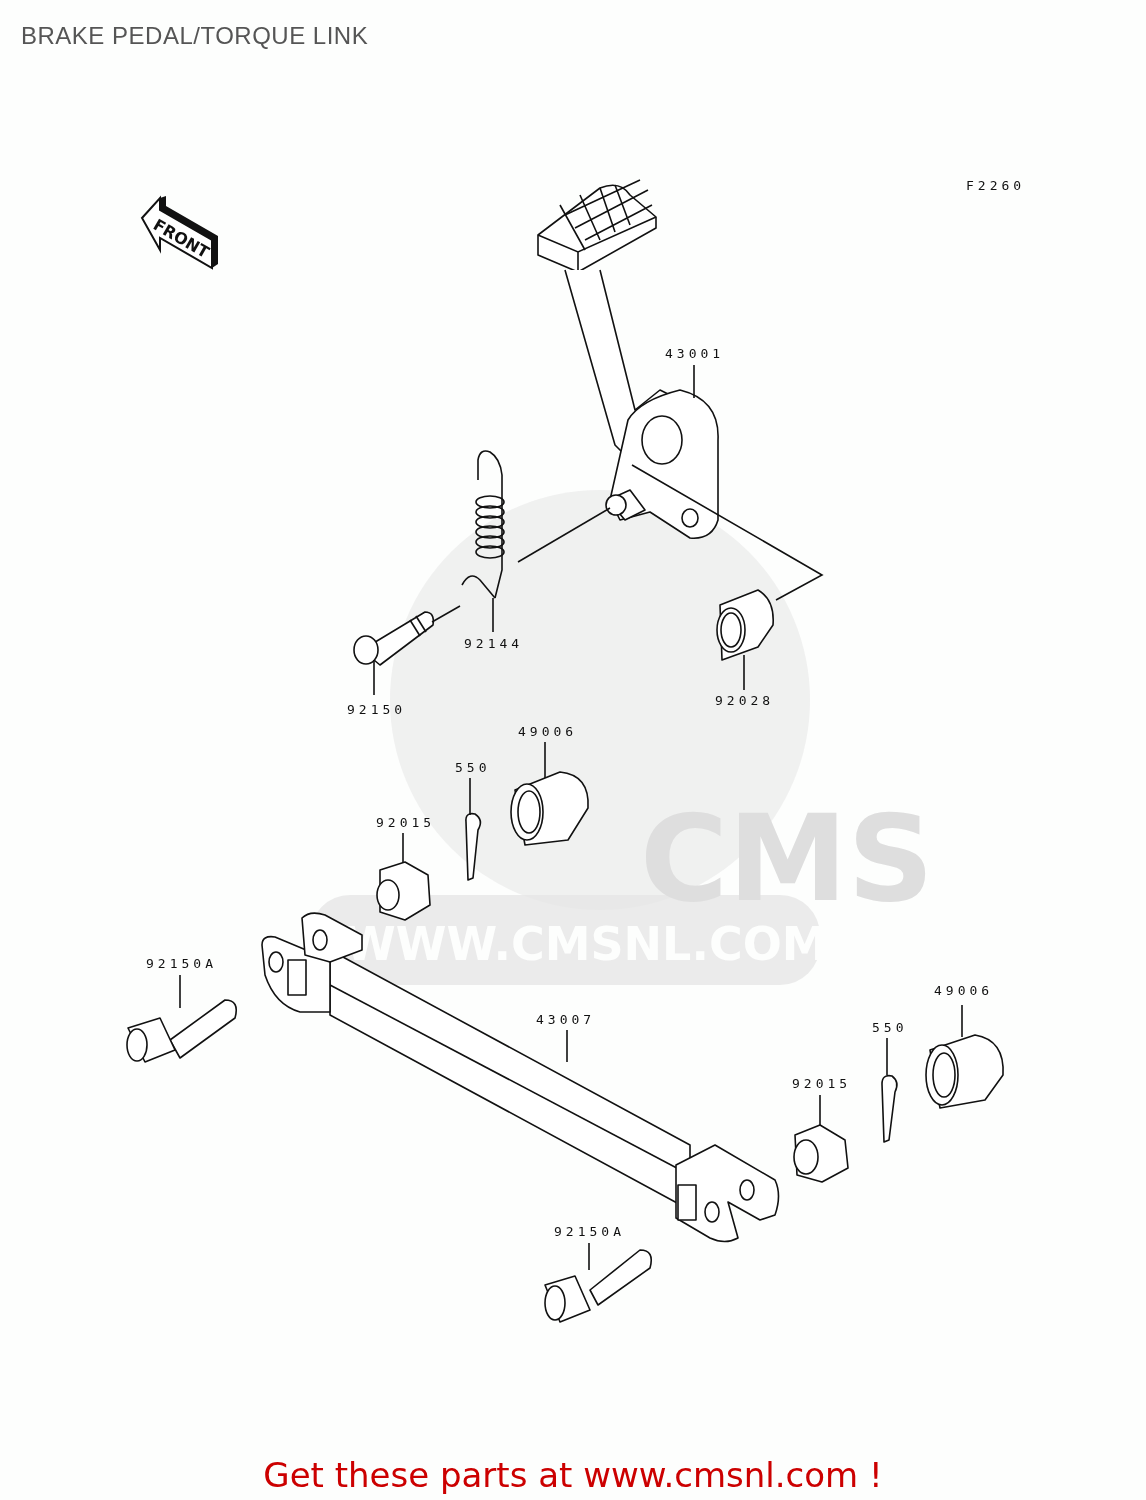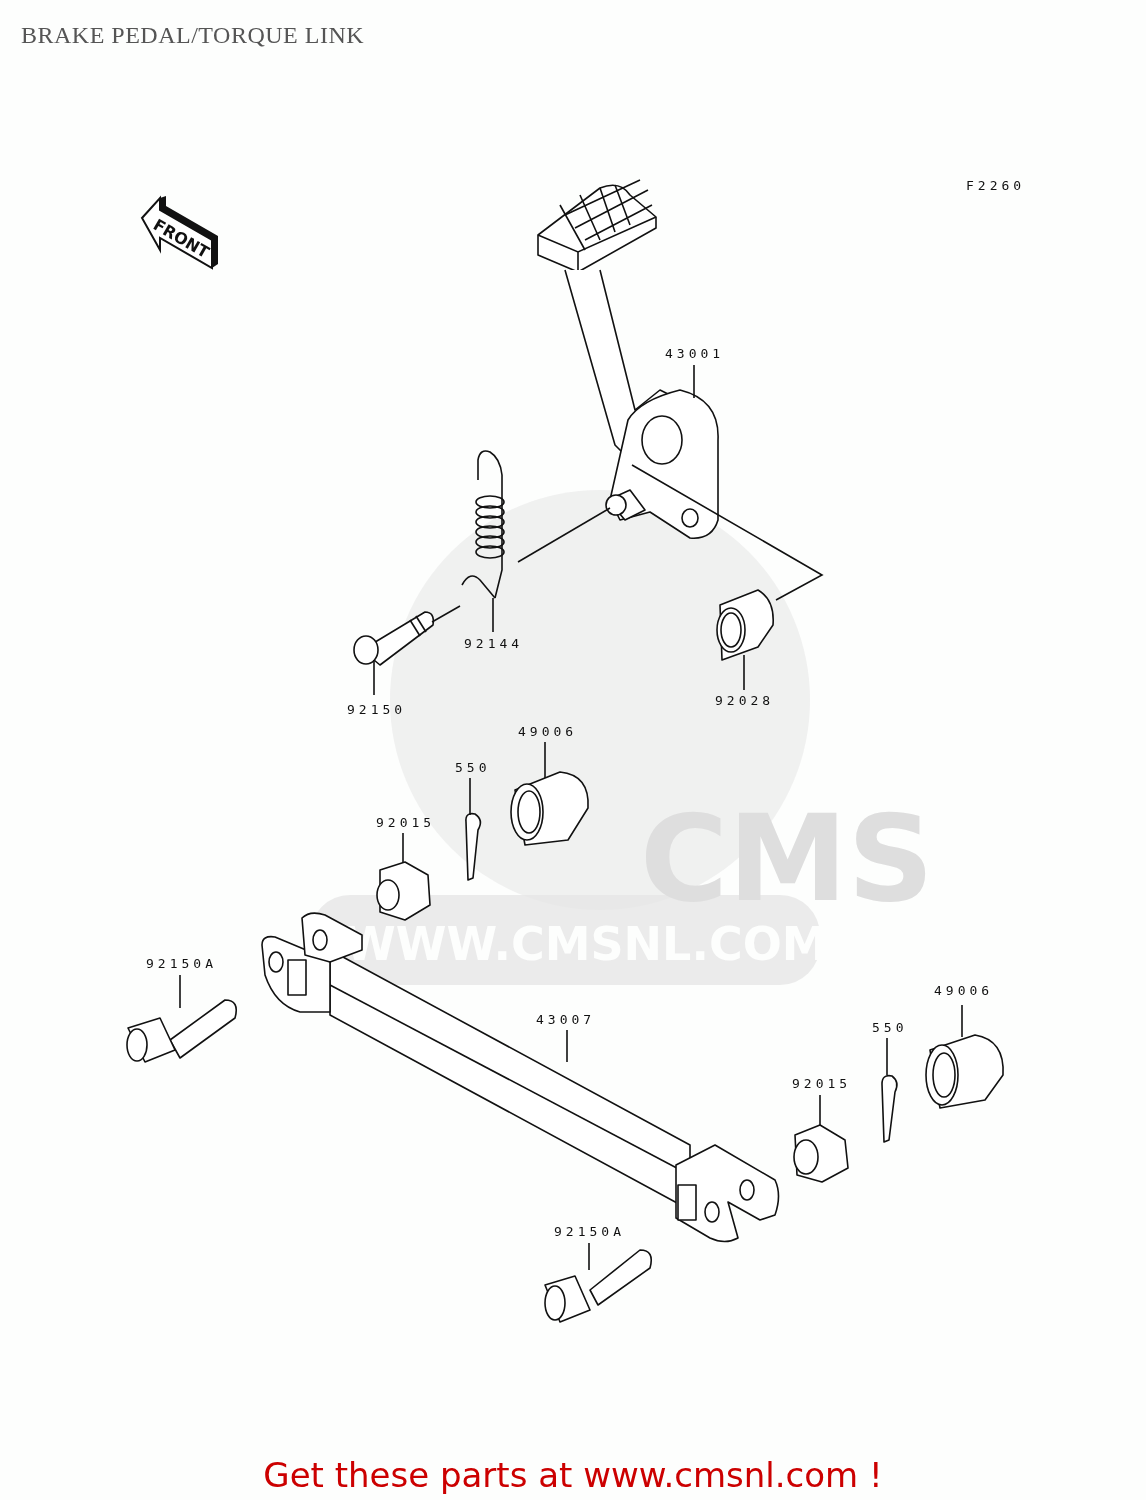--- a/index.html
+++ b/index.html
@@ -1,17 +1,17 @@
 <!DOCTYPE html>
 <html><head>
   <meta charset="utf-8">
   <style>
     html, body { margin: 0; padding: 0; background: #fdfefd; }
     body { width: 1146px; height: 1500px; position: relative; overflow: hidden; font-family: "DejaVu Sans", sans-serif; }
-    .title { position: absolute; left: 21px; top: 22px; font-size: 24px; color: #555; letter-spacing: 0.5px; font-family: Liberation Serif, serif; }
+    .title { position: absolute; left: 21px; top: 22px; font-size: 24px; color: #555; letter-spacing: 0.5px; font-family: Liberation Sans, sans-serif; }
     .footer { position: absolute; left: 0; width: 1146px; top: 1455px; text-align: center; font-size: 34px; color: #cc0000; font-family: "DejaVu Sans", sans-serif; }
     svg.diagram { position: absolute; left: 0; top: 0; }
     .lbl { font-family: "DejaVu Sans Mono", monospace; font-size: 13px; letter-spacing: 4px; fill: #111; }
     .part { fill: #fff; stroke: #111; stroke-width: 1.6; stroke-linejoin: round; }
     .line { stroke: #111; stroke-width: 1.6; fill: none; }
     .wm { fill: #e6e6e6; }
   </style>
 </head>
 <body>
 

